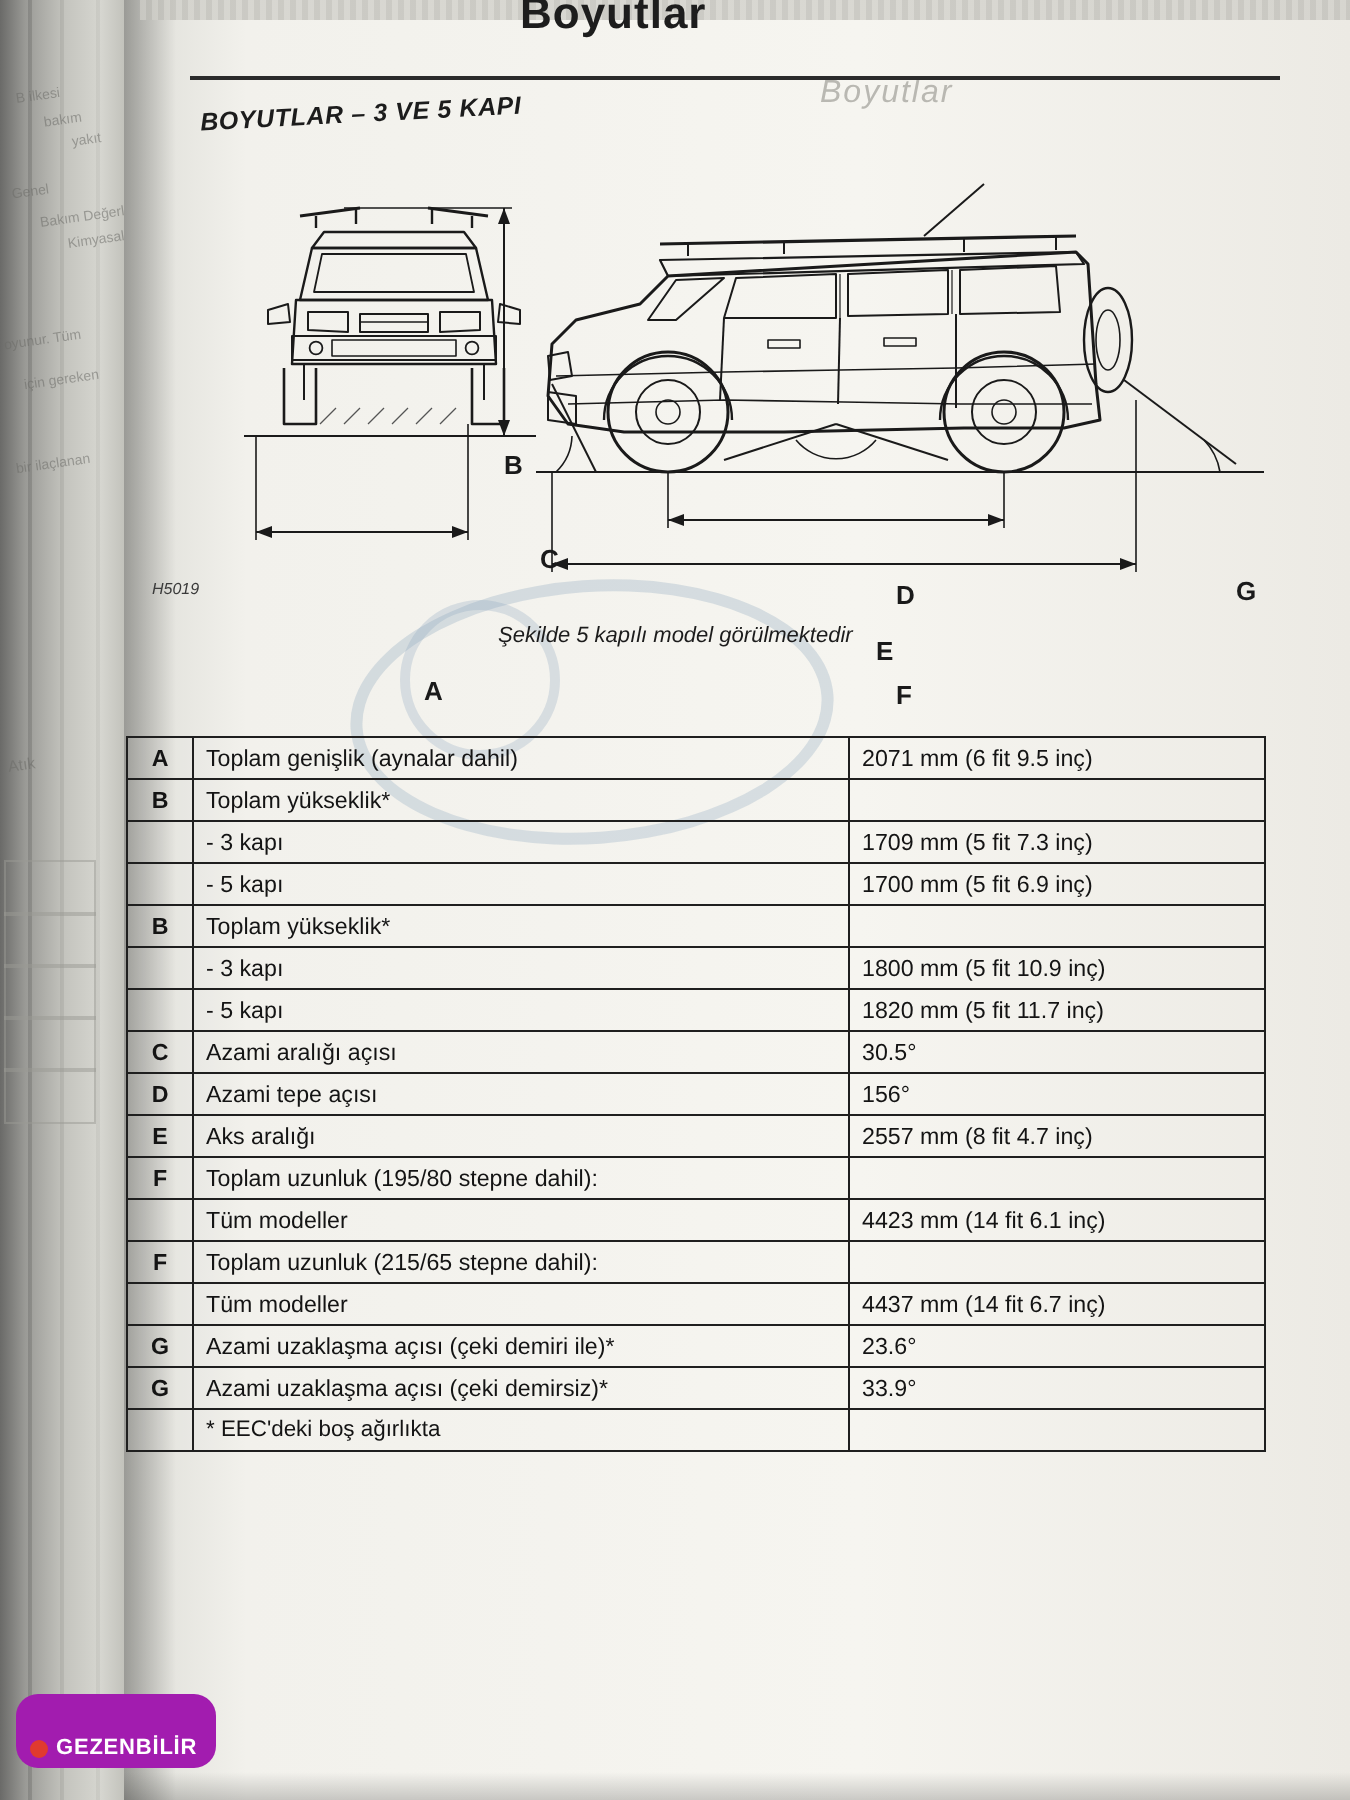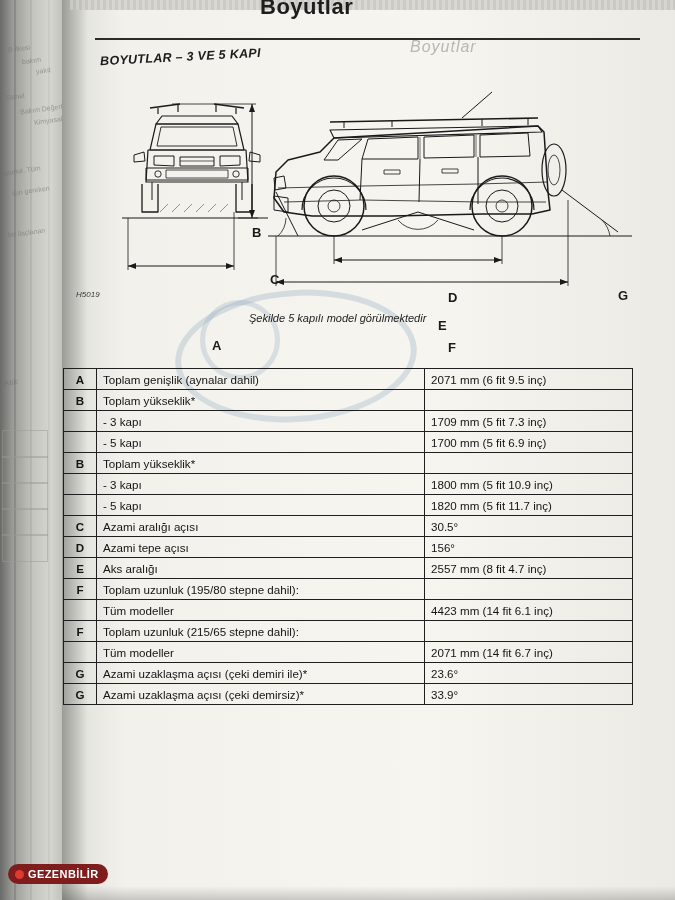--- a/index.html
+++ b/index.html
@@ -162,25 +162,25 @@
   td.val {
     width: 195px;
   }
   td.noline-top { border-top: none; }
   td.noline-bottom { border-bottom: none; }
   .footnote { font-size: 11.2px; }
   
   .logo {
     position: absolute;
     left: 8px; bottom: 16px;
-    background: #7f1d1d;
+    background: #a21caf;
     color: #ffffff;
     font-size: 11px;
     font-weight: bold;
-    padding: 4px 9px 4px 7px;
+    padding: 21px 9px 4px 7px;
     border-radius: 11px;
     letter-spacing: .4px;
     display: flex;
     align-items: center;
     gap: 4px;
   }
   .logo-dot {
     width: 9px; height: 9px;
     border-radius: 50%;
     background: #e03a2f;
@@ -460,31 +460,36 @@
         <td class="val noline-top">4423 mm (14 fit 6.1 inç)</td>
       </tr>
       <tr>
         <td class="key">F</td>
         <td>Toplam uzunluk (215/65 stepne dahil):</td>
         <td class="val noline-bottom"></td>
       </tr>
       <tr>
         <td class="key"></td>
         <td>Tüm modeller</td>
-        <td class="val noline-top">2071 mm (14 fit 6.7 inç)</td>
+        <td class="val noline-top">4437 mm (14 fit 6.7 inç)</td>
       </tr>
       <tr>
         <td class="key">G</td>
         <td>Azami uzaklaşma açısı (çeki demiri ile)*</td>
         <td class="val">23.6°</td>
       </tr>
       <tr>
         <td class="key">G</td>
         <td>Azami uzaklaşma açısı (çeki demirsiz)*</td>
         <td class="val">33.9°</td>
+      </tr>
+      <tr>
+        <td class="key"></td>
+        <td class="footnote">* EEC'deki boş ağırlıkta</td>
+        <td class="val"></td>
       </tr>
     </tbody>
   </table>
 
   <div class="page-shadow-bottom"></div>
 
   <div class="logo">
     <span class="logo-dot"></span>
     <span>GEZENBİLİR</span>
   </div>

